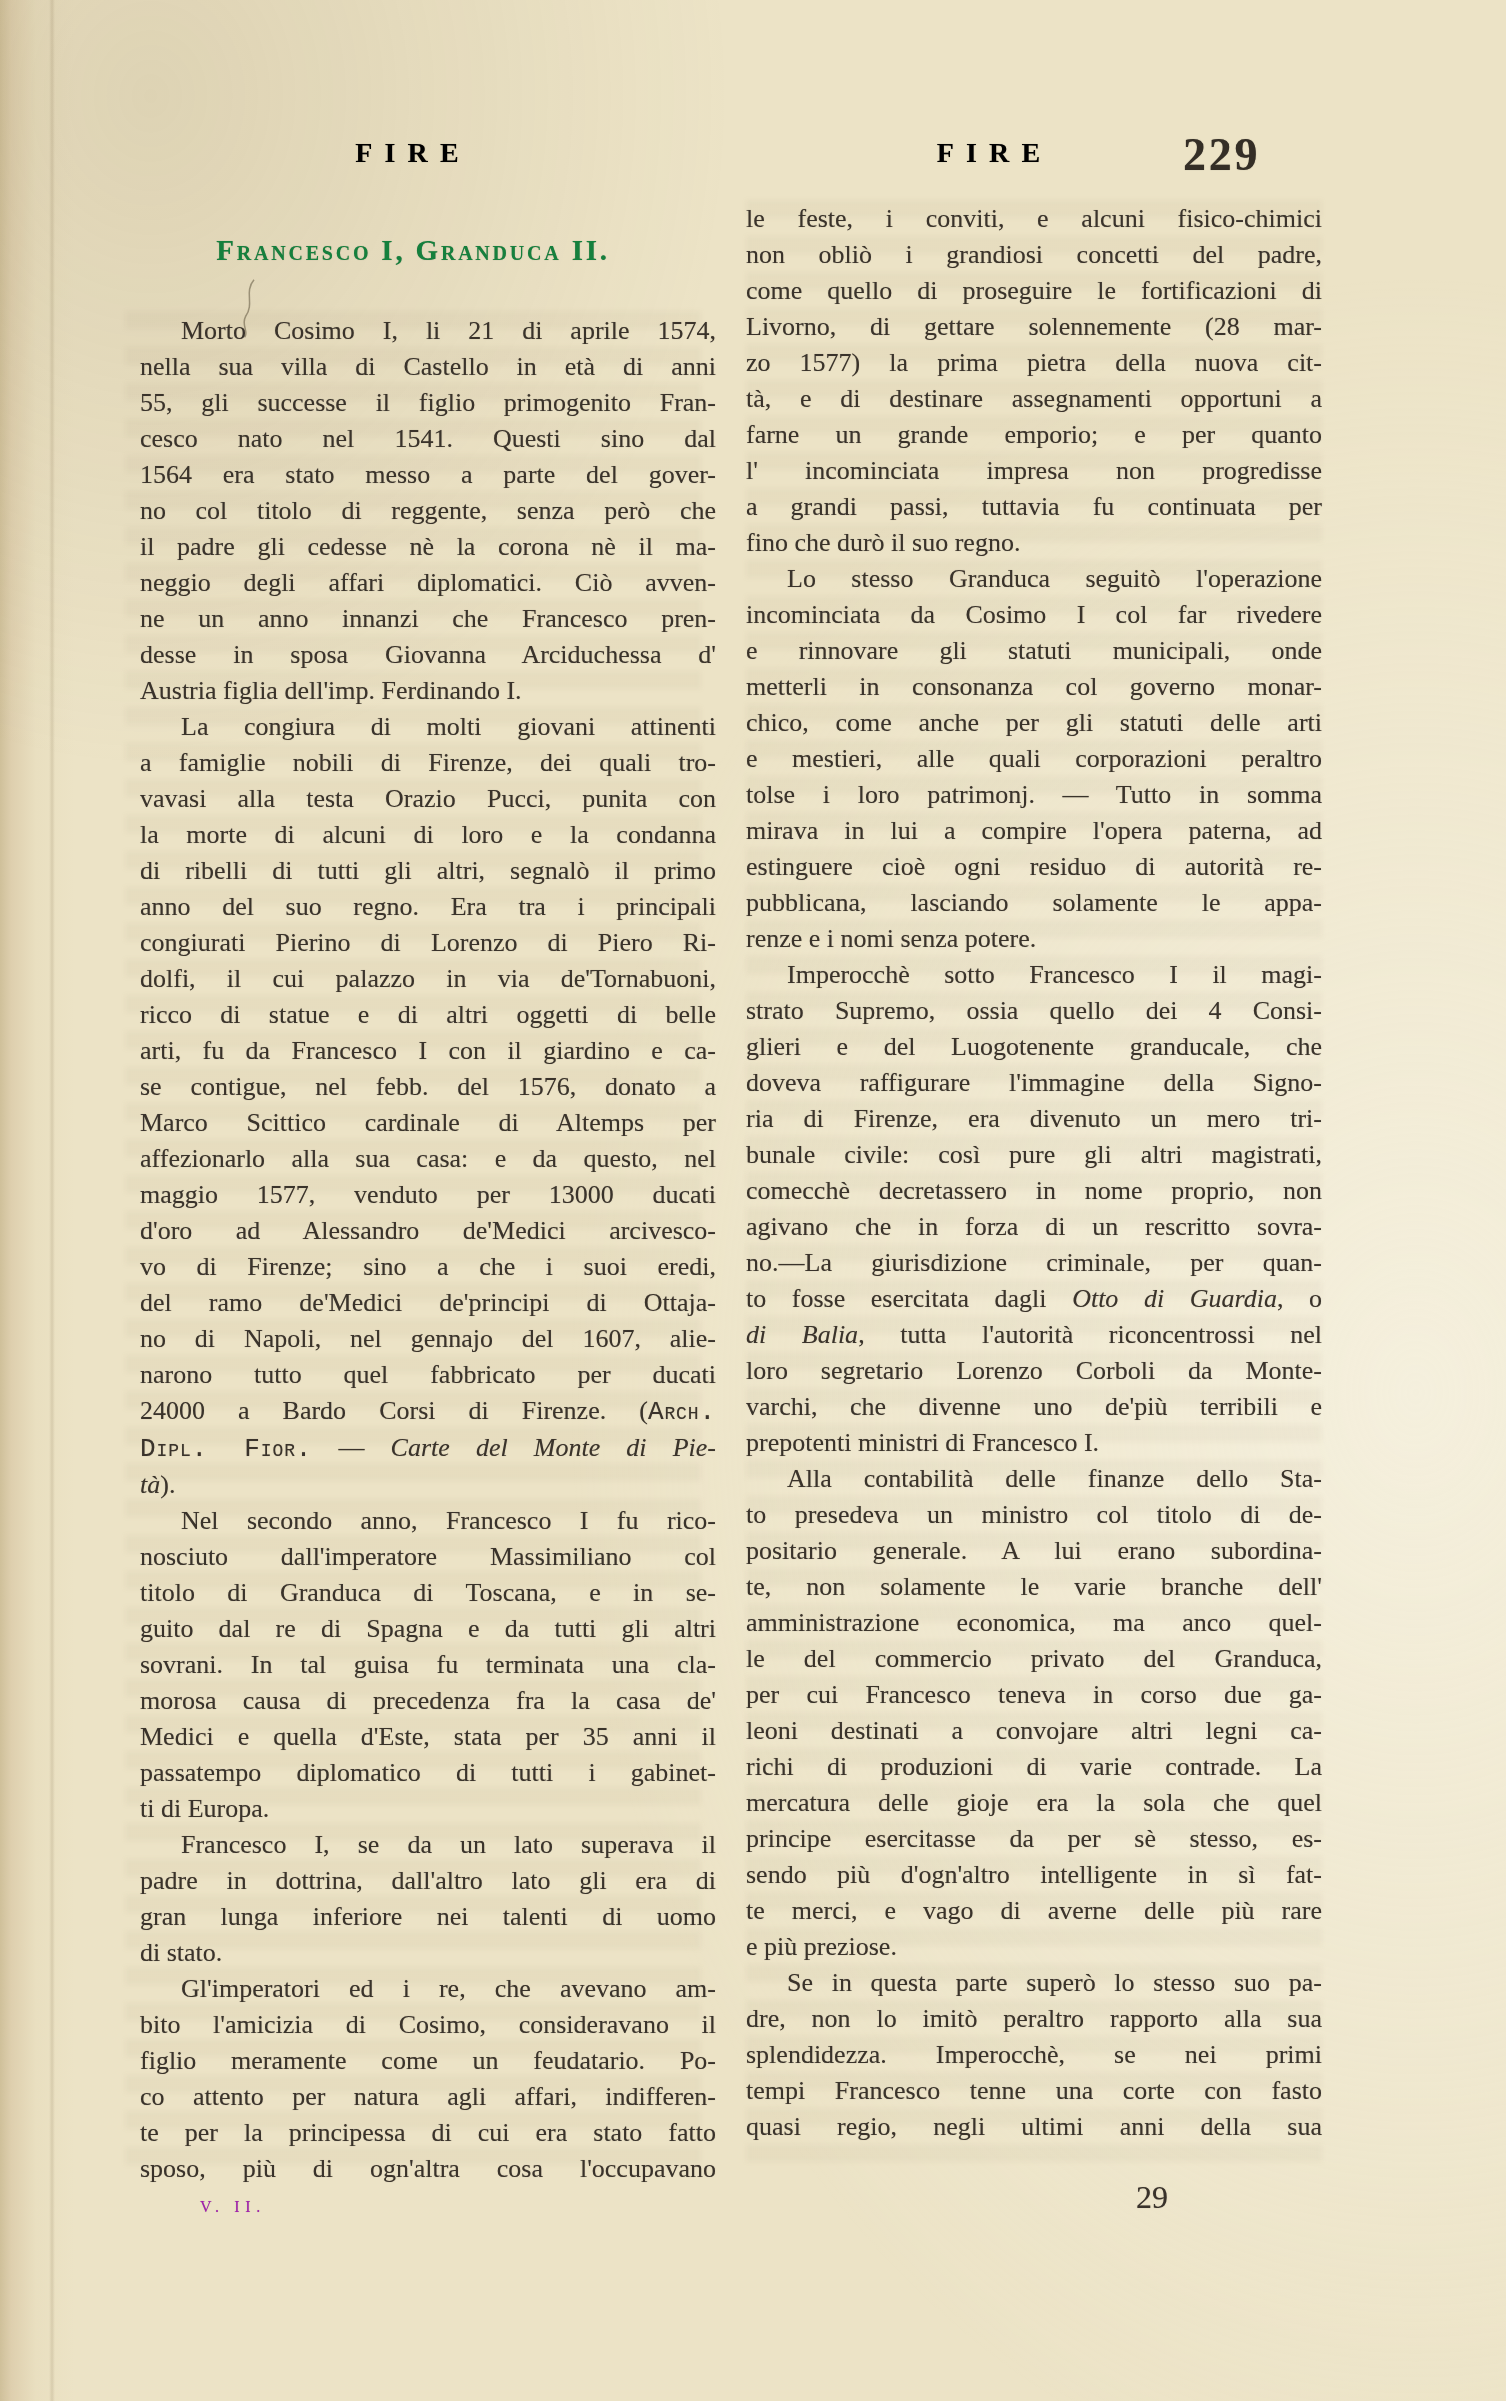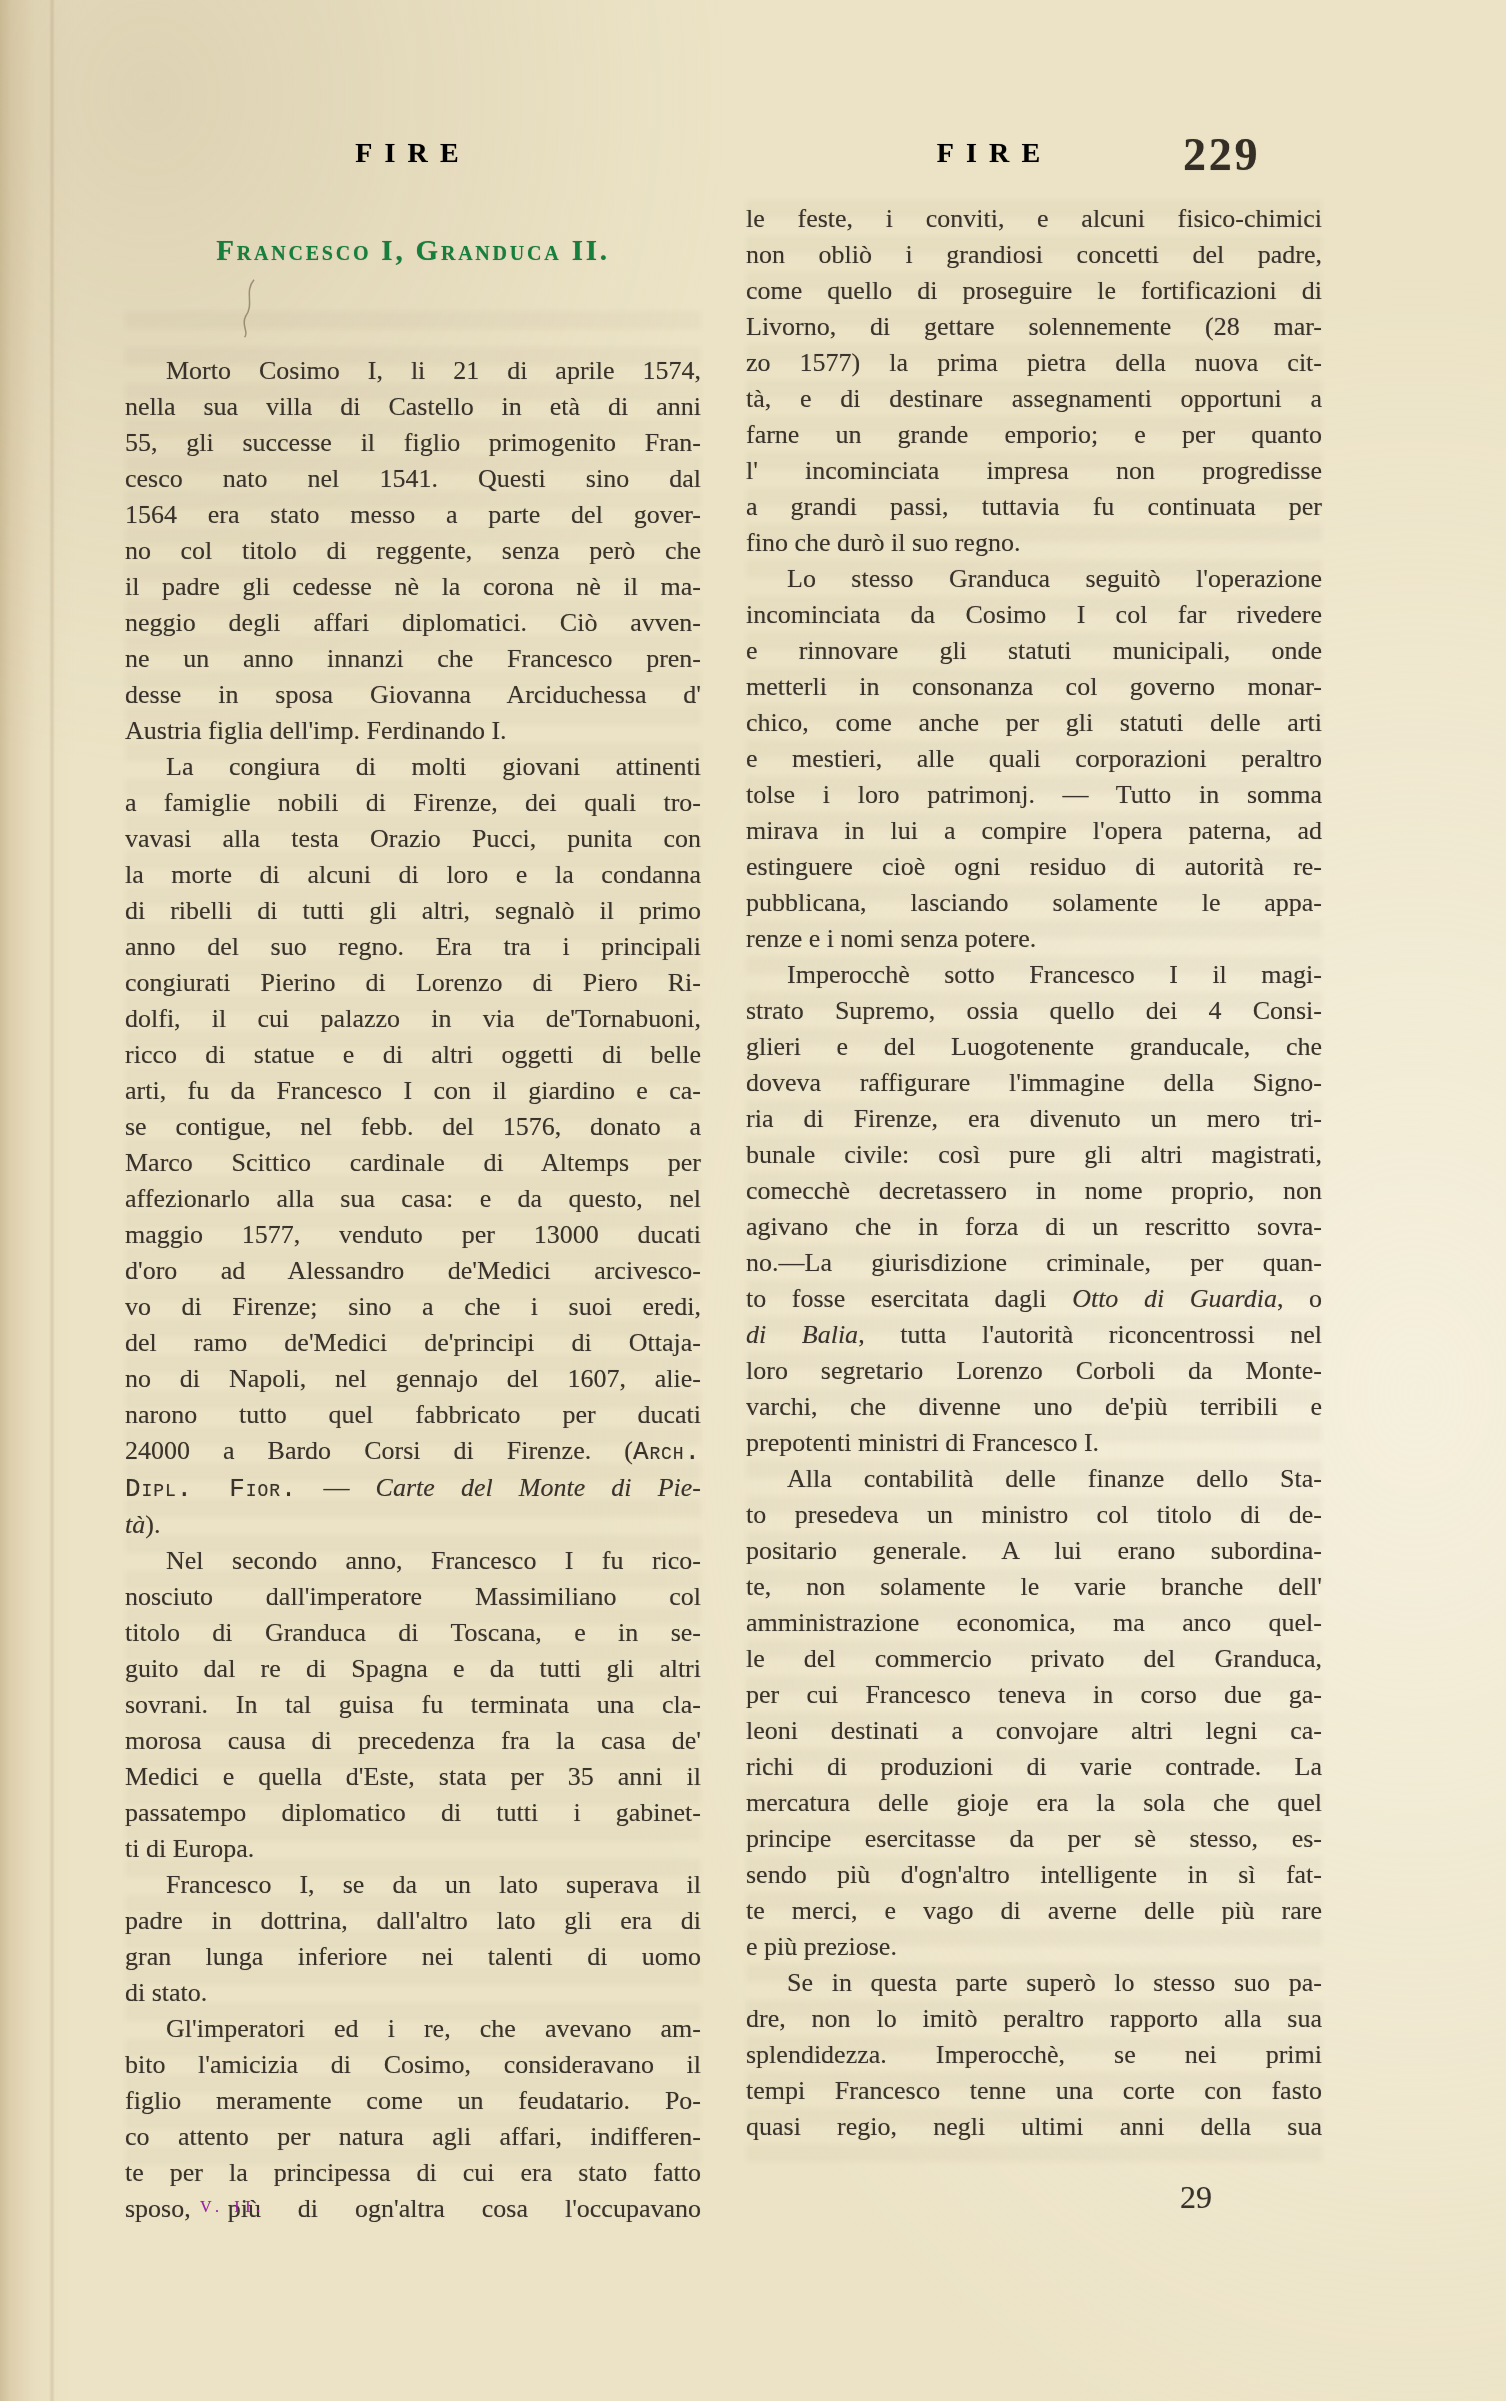--- a/index.html
+++ b/index.html
@@ -29,21 +29,21 @@
   }
   .entry-heading{
     position:absolute;left:125px;top:234px;width:576px;text-align:center;
     font-variant:small-caps;font-weight:700;font-size:29px;letter-spacing:2.8px;
     color:#15803d;text-shadow:0 0 0.9px rgba(52,46,38,.4);
   }
   .col{
     position:absolute;width:576px;font-size:26px;line-height:36px;
     text-shadow:0 0 0.9px rgba(58,51,43,.38);
   }
-  .col-left{left:125px;top:313px;margin-top:40px;}
+  .col-left{left:140px;top:313px;}
   .col-right{left:746px;top:201px;}
   .line{text-align:justify;text-align-last:justify;}
   .line.pend{text-align-last:left;}
   .line.indent{padding-left:41px;}
   .sc{font-variant:small-caps;letter-spacing:0.9px;font-family:Liberation Mono, monospace;}
   .line i{font-style:italic;}
   .bleed{
     position:absolute;width:576px;pointer-events:none;
     background:repeating-linear-gradient(180deg,
       rgba(128,112,82,.05) 0 18px, rgba(128,112,82,0) 18px 36px);
@@ -52,21 +52,20 @@
   .bleed-left{left:125px;top:311px;height:1860px;}
   .bleed-right{left:746px;top:200px;height:1963px;}
   .pen-mark{position:absolute;left:235px;top:277px;}
   .sig-left{
     position:absolute;left:200px;top:2198px;font-size:16px;letter-spacing:5.6px;
     color:#a21caf;text-shadow:0 0 0.9px rgba(58,51,43,.35);
   }
   .sig-right{
     position:absolute;left:1136px;top:2179px;font-size:32px;color:#39322b;
     text-shadow:0 0 0.9px rgba(58,51,43,.4);
-    margin-left:44px;
   }
 </style>
 </head>
 <body>
 
 <div class="page">
   <div class="crease"></div>
 
   <div class="running-head rh-left">FIRE</div>
   <div class="running-head rh-right">FIRE</div>

